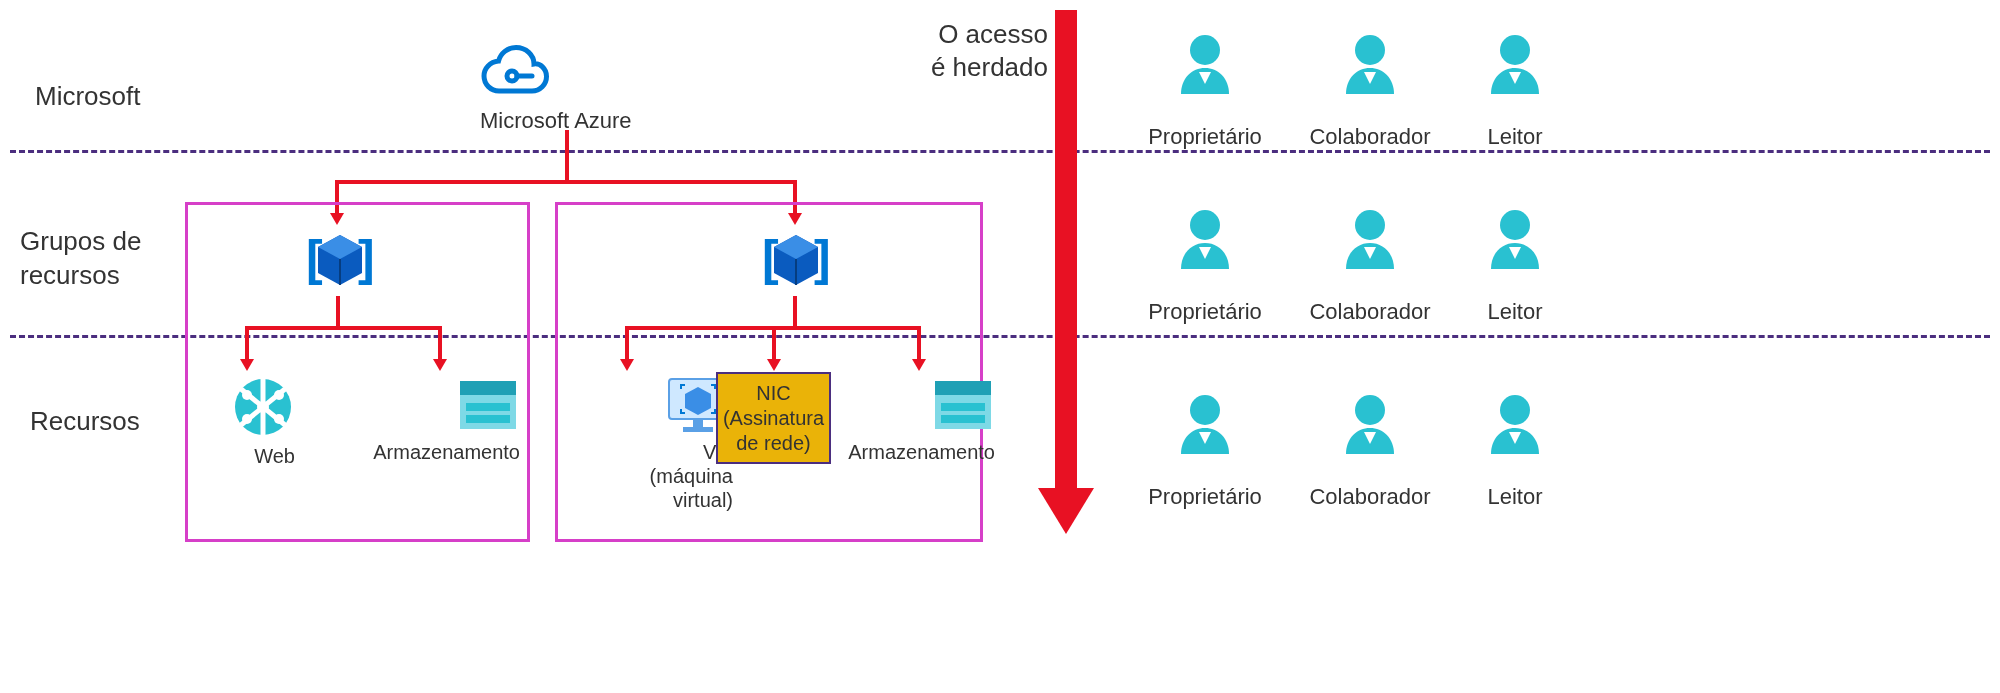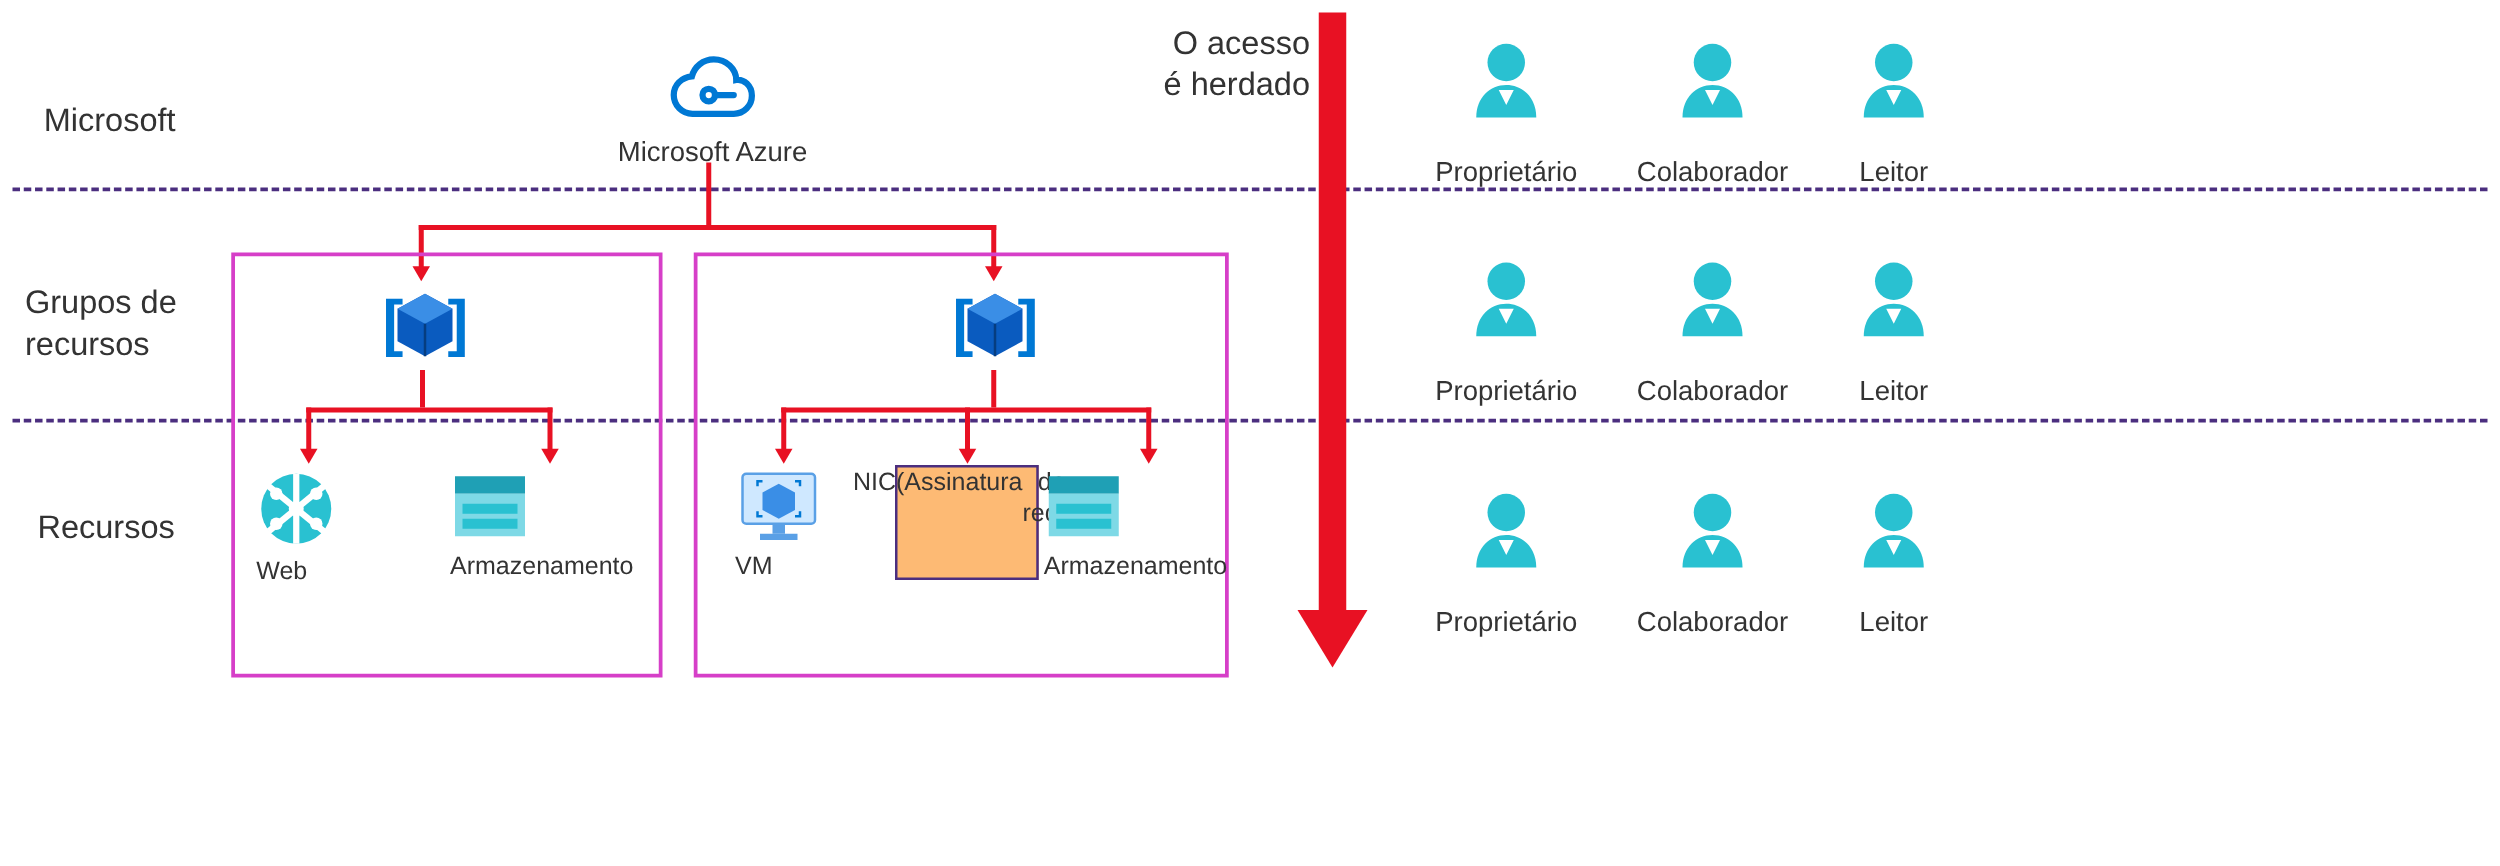--- a/index.html
+++ b/index.html
@@ -19,48 +19,48 @@
   }
   .divider {
     position: absolute;
     left: 10px;
     right: 10px;
     border-top: 3px dashed #4b2e7f;
     height: 0;
   }
   .azure-block {
     position: absolute;
-    text-align: center;
+    text-align: left;
   }
   .azure-block .label {
     font-size: 22px;
     color: #333;
     margin-top: 6px;
   }
   .group-box {
     position: absolute;
     border: 3px solid #d63fc8;
   }
   .rg-icon { position: absolute; }
   .res-item {
     position: absolute;
-    text-align: left;
+    text-align: right;
     font-size: 20px;
     color: #333;
     line-height: 1.2;
   }
   .nic-box {
     position: absolute;
     border: 2px solid #4b2e7f;
-    background: #fdba74;
+    background: #eab308;
     text-align: center;
     font-size: 20px;
     color: #333;
     display: flex;
-    flex-direction: row;
+    flex-direction: column;
     justify-content: center;
     line-height: 1.25;
   }
   .roles-col {
     position: absolute;
     text-align: center;
   }
   .role-label {
     font-size: 22px;
     color: #333;
@@ -192,20 +192,21 @@
 
 <div class="res-item" style="left:588px; top:375px; width:145px;">
   <svg width="70" height="60" viewBox="0 0 70 60">
     <rect x="6" y="4" width="58" height="40" rx="3" fill="#cfe8ff" stroke="#5aa0e6" stroke-width="2"></rect>
     <rect x="30" y="44" width="10" height="8" fill="#5aa0e6"></rect>
     <rect x="20" y="52" width="30" height="5" fill="#5aa0e6"></rect>
     <polygon points="35,12 48,19 48,33 35,40 22,33 22,19" fill="#3a8ee6"></polygon>
     <path d="M18 14 L18 10 L22 10 M48 10 L52 10 L52 14 M52 34 L52 38 L48 38 M22 38 L18 38 L18 34" stroke="#0078d4" stroke-width="2" fill="none"></path>
   </svg>
   <div>VM</div>
+  <div>(máquina virtual)</div>
 </div>
 
 <div class="nic-box" style="left:716px; top:372px; width:115px; height:92px;">
   <div>NIC</div>
   <div>(Assinatura</div>
   <div>de rede)</div>
 </div>
 
 <div class="res-item" style="left:835px; top:375px; width:160px;">
   <svg width="64" height="60" viewBox="0 0 64 60">

